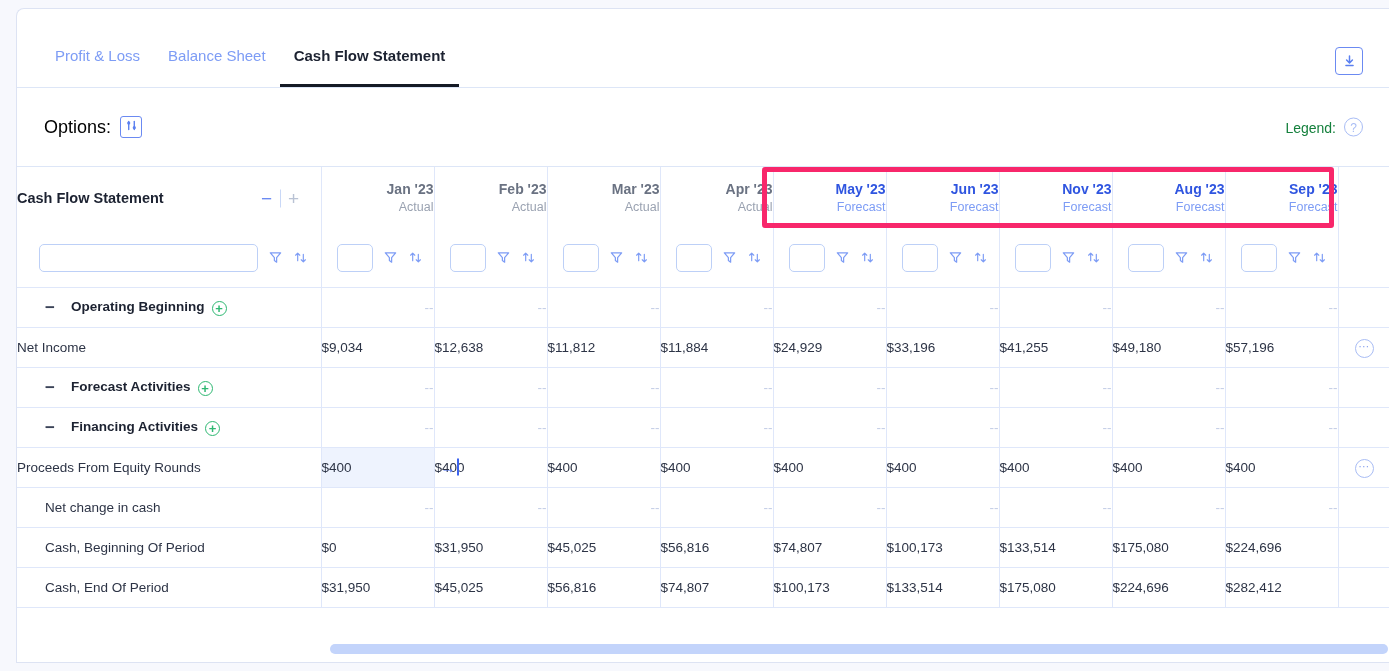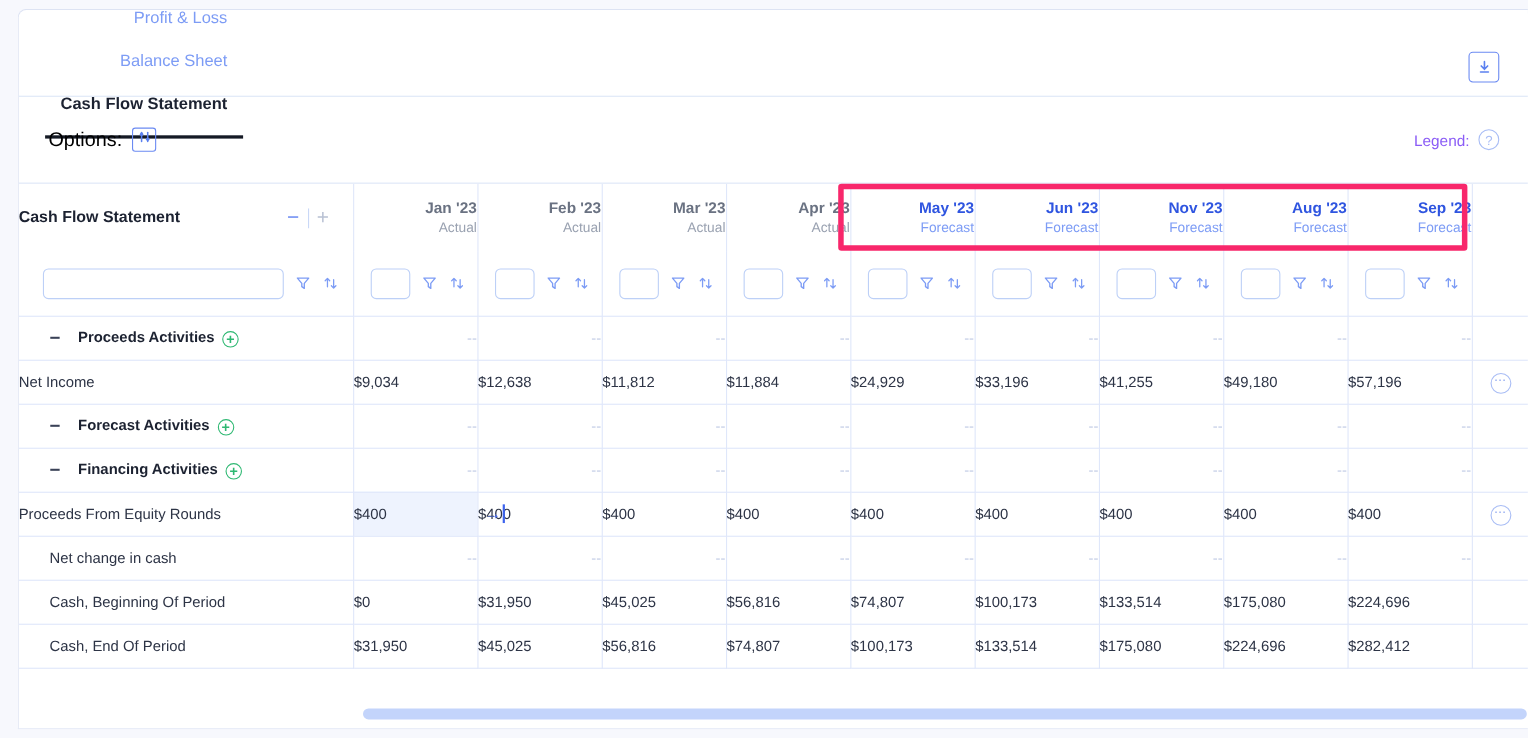--- a/index.html
+++ b/index.html
@@ -32,21 +32,20 @@
     height: 79px;
     border-bottom: 1px solid #dde6f7;
     display: flex;
     align-items: flex-end;
   }
   .tabs {
     display: flex;
     align-items: flex-end;
     margin-left: 24px;
     height: 100%;
-    flex-direction: column;
   }
   .tab {
     font-size: 15px;
     padding: 0 14px 24px 14px;
     color: #7d9cf5;
     cursor: pointer;
     white-space: nowrap;
     line-height: 1;
     position: relative;
     background: none; border: none;
@@ -94,21 +93,21 @@
     border-radius: 3px;
     display: flex; align-items: center; justify-content: center;
     cursor: pointer;
   }
   .legend-right {
     position: absolute;
     right: 26px; top: 50%;
     transform: translateY(-50%);
     display: flex; align-items: center; gap: 8px;
   }
-  .legend-label { font-size: 14px; color: #8b5cf6; }
+  .legend-label { font-size: 14px; color: #15803d; }
   .help-circle {
     width: 19px; height: 19px;
     border: 1.4px solid #a9bdf5;
     border-radius: 50%;
     color: #a9bdf5;
     font-size: 12px;
     display: flex; align-items: center; justify-content: center;
     cursor: pointer;
     font-family: "Liberation Sans", sans-serif;
   }
@@ -576,21 +575,21 @@
                     </svg>
                   </span>
             </div>
           </td>
           <td></td>
         </tr>
 
         <tr class="row grp">
           <td class="cell-label">
             <span class="grp-minus">−</span>
-            <span>Proceeds Activities</span><span class="plus-circle">+</span>
+            <span>Operating Beginning</span><span class="plus-circle">+</span>
           </td>
           <td class="cell-dash">--</td>
           <td class="cell-dash">--</td>
           <td class="cell-dash">--</td>
           <td class="cell-dash">--</td>
           <td class="cell-dash">--</td>
           <td class="cell-dash">--</td>
           <td class="cell-dash">--</td>
           <td class="cell-dash">--</td>
           <td class="cell-dash">--</td>

